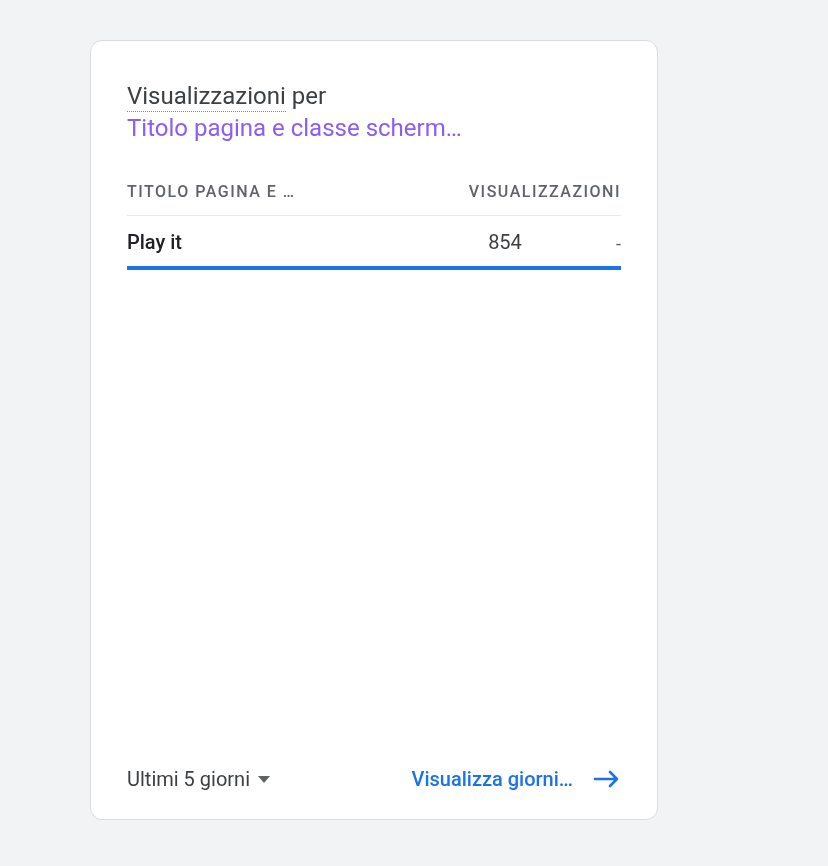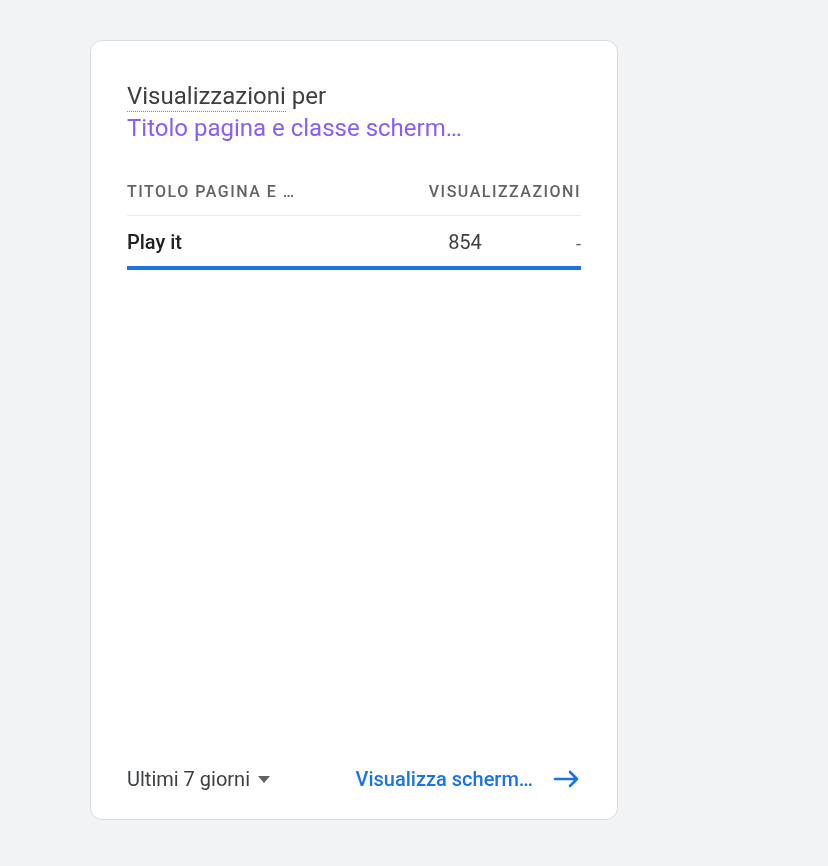--- a/index.html
+++ b/index.html
@@ -12,21 +12,21 @@
       background: #f1f3f4;
       width: 828px;
       height: 866px;
       padding: 40px 90px;
       position: relative;
     }
     .card {
       background: #fff;
       border: 1px solid #dadce0;
       border-radius: 12px;
-      width: 528px;
+      width: 568px;
       height: 780px;
       padding: 40px 36px 28px 36px;
       display: flex;
       flex-direction: column;
       position: relative;
     }
     .title-block {
       margin-bottom: 24px;
     }
     .title-line1 {
@@ -176,25 +176,25 @@
     <div class="row-delta">-</div>
   </div>
   <div class="bar-track">
     <div class="bar-fill"></div>
   </div>
 
   <div class="spacer"></div>
 
   <div class="footer">
     <div class="date-picker">
-      <span>Ultimi 7 giorni</span>
+      <span>Ultimi 5 giorni</span>
       <span class="dropdown-triangle"></span>
     </div>
     <div class="view-link">
-      <span class="view-link-text">Visualizza scherm…</span>
+      <span class="view-link-text">Visualizza giorni…</span>
       <span class="arrow-icon">
         <svg width="28" height="20" viewBox="0 0 28 20" fill="none">
           <path d="M2 10 H24 M17 3 L24 10 L17 17" stroke="#1a73e8" stroke-width="2.6" stroke-linecap="round" stroke-linejoin="round"></path>
         </svg>
       </span>
     </div>
   </div>
 
 </div>
 

